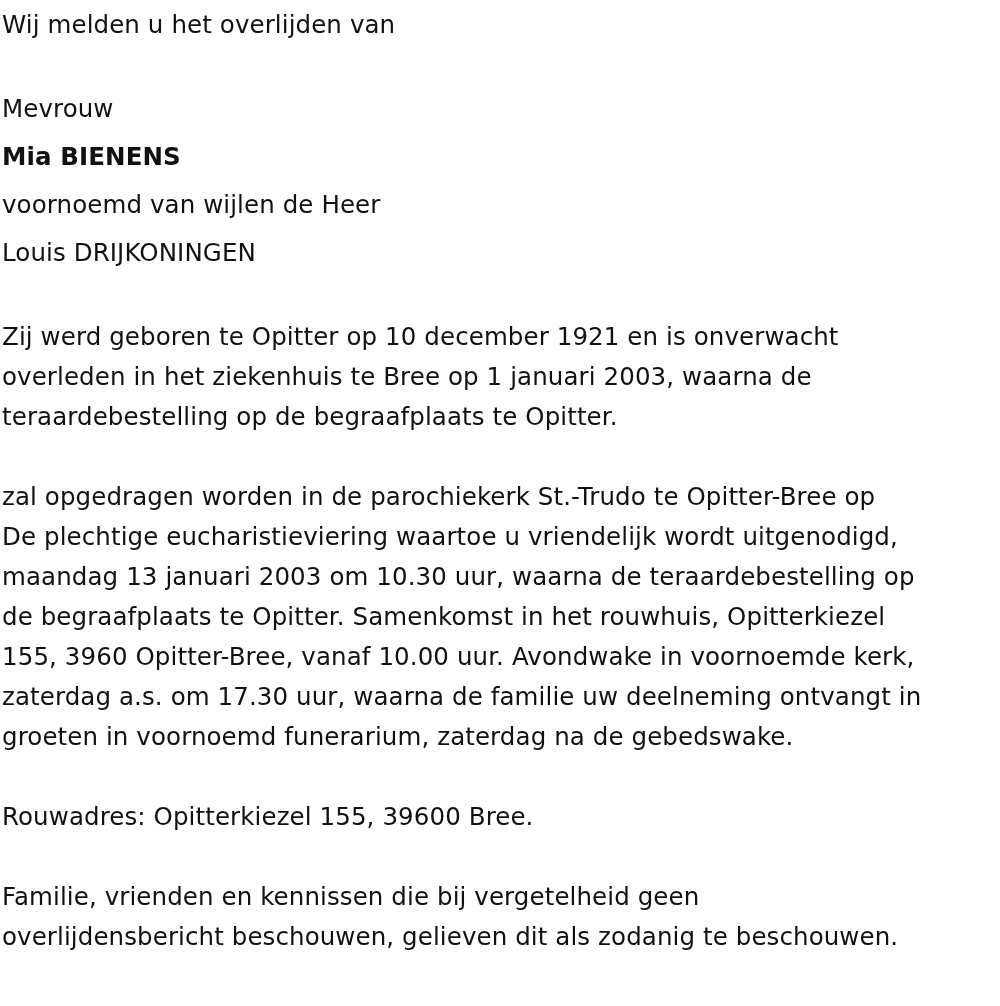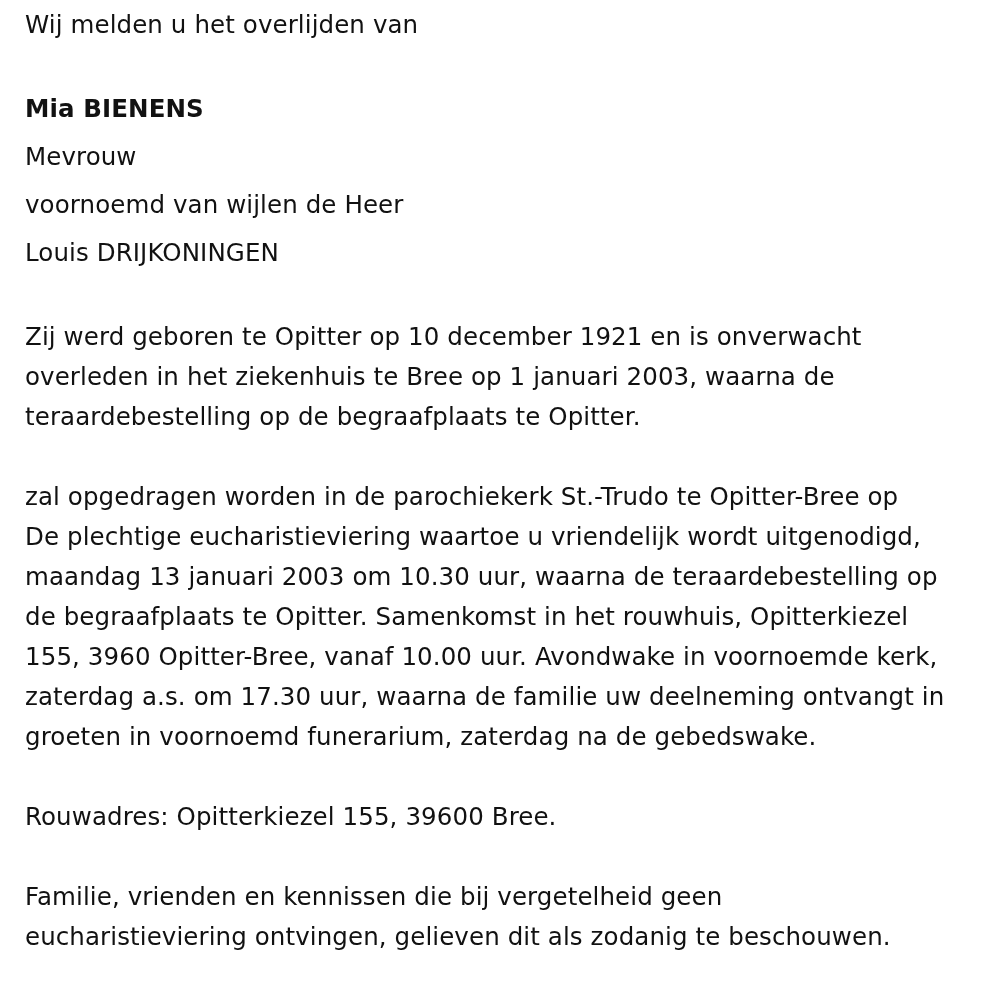--- a/index.html
+++ b/index.html
@@ -11,21 +11,21 @@
       width: 1000px;
       height: 1006px;
       overflow: hidden;
       color: #111111;
       font-family: "DejaVu Sans", "Liberation Sans", sans-serif;
       font-size: 24.5px;
       line-height: 40px;
     }
     .doc {
       position: relative;
-      padding: 5px 0 0 25px;
+      padding: 5px 0 0 2px;
       letter-spacing: 0.1px;
     }
     .line {
       display: block;
       white-space: nowrap;
       height: 40px;
     }
     .gap {
       height: 40px;
     }
@@ -36,22 +36,22 @@
     .header-block .first { height: 40px; line-height: 40px; }
   </style>
 </head>
 <body>
 
 <div class="doc">
 
   <div class="header-block">
     <span class="line first">Wij melden u het overlijden van</span>
     <div class="gap"></div>
+    <span class="line">Mevrouw</span>
     <span class="line bold">Mia BIENENS</span>
-    <span class="line">Mevrouw</span>
     <span class="line">voornoemd van wijlen de Heer</span>
     <span class="line">Louis DRIJKONINGEN</span>
   </div>
 
   <div class="gap"></div>
 
   <div>
     <span class="line">Zij werd geboren te Opitter op 10 december 1921 en is onverwacht</span>
     <span class="line">overleden in het ziekenhuis te Bree op 1 januari 2003, waarna de</span>
     <span class="line">teraardebestelling op de begraafplaats te Opitter.</span>
@@ -72,16 +72,16 @@
   <div class="gap"></div>
 
   <div>
     <span class="line">Rouwadres: Opitterkiezel 155, 39600 Bree.</span>
   </div>
 
   <div class="gap"></div>
 
   <div>
     <span class="line">Familie, vrienden en kennissen die bij vergetelheid geen</span>
-    <span class="line">eucharistieviering ontvingen, gelieven dit als zodanig te beschouwen.</span>
+    <span class="line">overlijdensbericht beschouwen, gelieven dit als zodanig te beschouwen.</span>
   </div>
 
 </div>
 
 </body></html>

